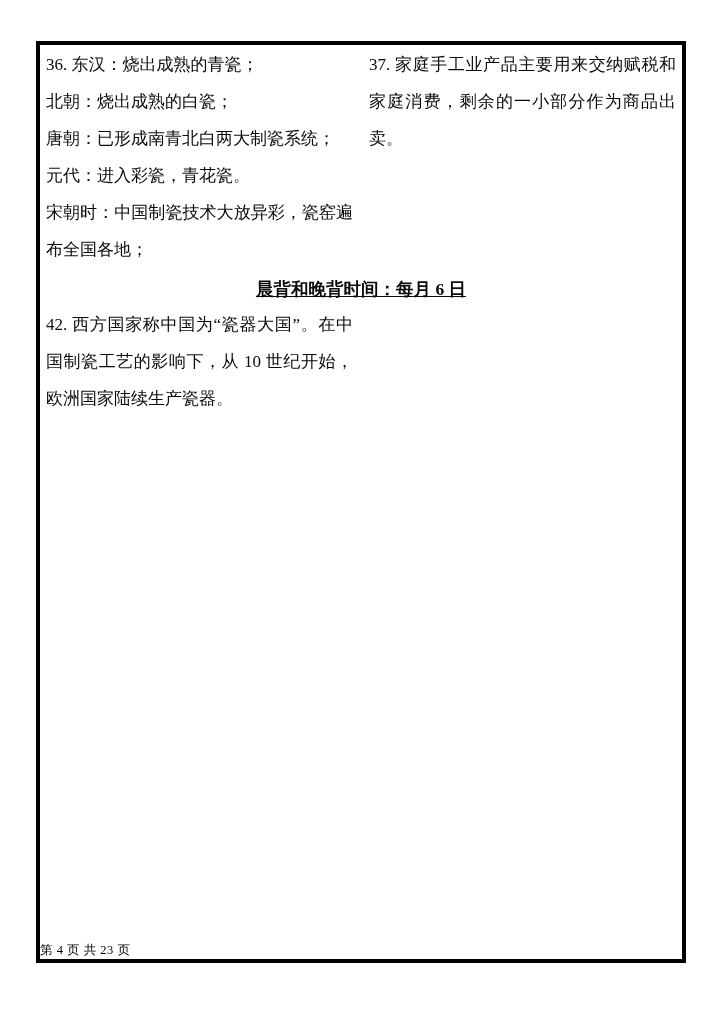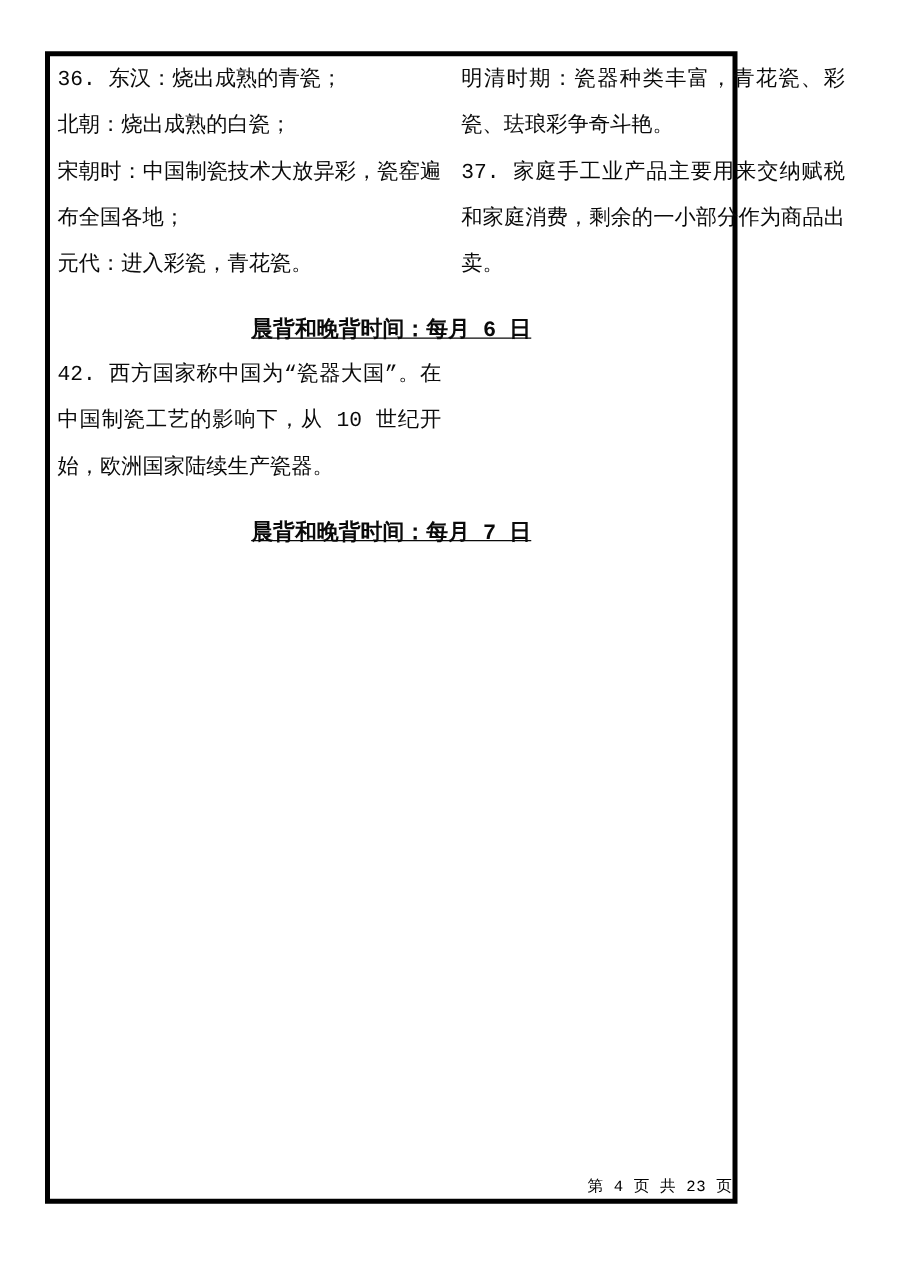--- a/index.html
+++ b/index.html
@@ -7,25 +7,24 @@
     width: 720px; height: 1018px;
     background: #ffffff;
     font-family: "Liberation Serif", "DejaVu Serif", serif;
     color: #0a0a0a;
     overflow: hidden;
     position: relative;
   }
   .page-frame {
     position: absolute;
     left: 36px; top: 41px;
-    width: 554px; height: 922px;
+    width: 650px; height: 922px;
     border: 4px solid #000000;
     background: #ffffff;
     padding: 1px 6px 0 6px;
-    font-family: Liberation Mono, monospace;
   }
   .cols {
     display: flex;
     gap: 16px;
   }
   .col {
     width: 307px;
     flex: 0 0 307px;
   }
   p.note {
@@ -33,58 +32,57 @@
     line-height: 37px;
     text-align: justify;
     text-justify: inter-character;
     word-break: normal;
     line-break: strict;
   }
   .sec-header {
     font-size: 17.5px;
     font-weight: bold;
     line-height: 34px;
-    margin-top: 17px;
+    margin-top: 4px;
     text-align: center;
     text-decoration: underline;
   }
   .page-footer {
     position: absolute;
     left: 0; right: 0; bottom: 1px;
-    text-align: right;
+    text-align: left;
     font-size: 12.5px;
     line-height: 16px;
     letter-spacing: 0.5px;
     color: #000000;
   }
 </style>
 </head>
 <body>
 
 <div class="page-frame">
 
   <div class="cols">
     <div class="col">
       <p class="note">36. 东汉：烧出成熟的青瓷；</p>
       <p class="note">北朝：烧出成熟的白瓷；</p>
+      <p class="note">唐朝：已形成南青北白两大制瓷系统；</p>
+      <p class="note">元代：进入彩瓷，青花瓷。</p>
       <p class="note">宋朝时：中国制瓷技术大放异彩，瓷窑遍布全国各地；</p>
-      <p class="note">元代：进入彩瓷，青花瓷。</p>
     </div>
     <div class="col">
-      <p class="note">明清时期：瓷器种类丰富，青花瓷、彩瓷、珐琅彩争奇斗艳。</p>
       <p class="note">37. 家庭手工业产品主要用来交纳赋税和家庭消费，剩余的一小部分作为商品出卖。</p>
     </div>
   </div>
 
   <div class="sec-header">晨背和晚背时间：每月 6 日</div>
 
   <div class="cols">
     <div class="col">
       <p class="note">42. 西方国家称中国为“瓷器大国”。在中国制瓷工艺的影响下，从 10 世纪开始，欧洲国家陆续生产瓷器。</p>
     </div>
   </div>
 
-  <div class="sec-header">晨背和晚背时间：每月 7 日</div>
 
 
   <div class="page-footer">第 4 页 共 23 页</div>
 
 </div>
 
 </body></html>

